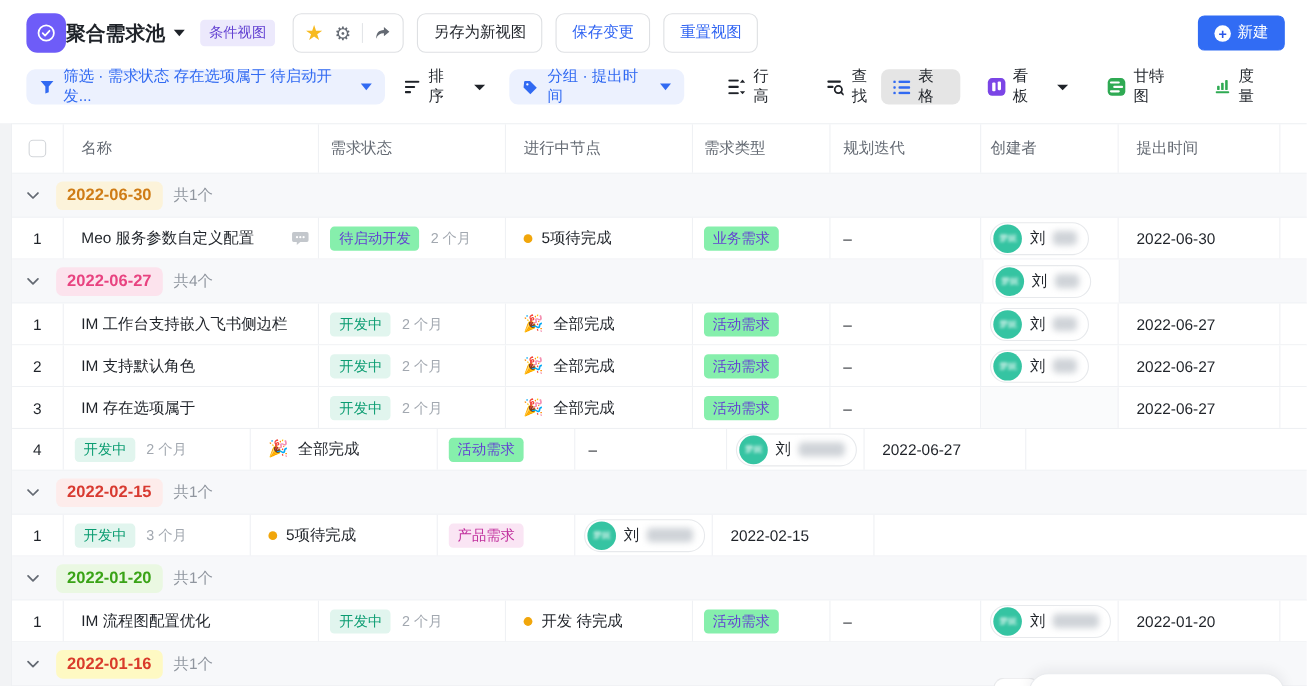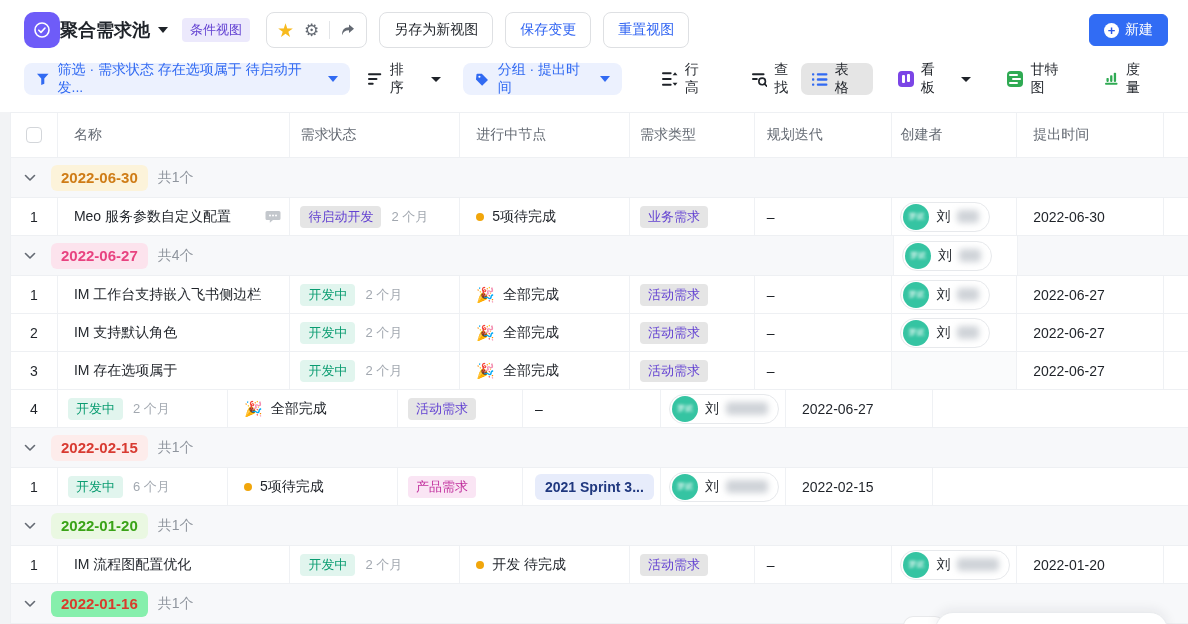--- a/index.html
+++ b/index.html
@@ -40,21 +40,21 @@
   .c-name{width:233px;justify-content:space-between}
   .c-status{width:170px;padding-left:10px;gap:10px}
   .c-node{width:170px;gap:8px}
   .c-type{width:125px;padding-left:10px}
   .c-sprint{width:138px;padding-left:12px}
   .c-creator{width:125px;padding-left:8px}
   .c-date{width:147px}
   .c-fill{flex:1;border-right:none}
   .checkbox{width:16px;height:16px;border:1.5px solid #d3d6da;border-radius:4px;background:#fff;cursor:pointer}
   .badge{font-size:13px;line-height:22px;padding:0 8px;border-radius:4px;font-weight:500}
-  .b-purple{background:#e5e5e5;color:#6342d2}
+  .b-purple{background:#86efac;color:#6342d2}
   .b-teal{background:#e1f5ee;color:#0a9c71}
   .b-magenta{background:#fae5f4;color:#c02e9c}
   .dur{color:#a2a8b0;font-size:13px}
   .dot{width:8px;height:8px;border-radius:50%;background:#f1a60b;flex:none}
   .party{font-size:15px;line-height:1}
   .dash{color:#1f2329}
   .sprintbadge{background:#e7ecfb;color:#20387f;font-weight:600;font-size:14px;line-height:26px;padding:0 10px;border-radius:6px;cursor:pointer}
   .pill{display:inline-flex;align-items:center;gap:7px;background:#fff;border:1px solid #e7e9ec;border-radius:16px;height:30px;padding:0 10px 0 2px}
   .av{width:26px;height:26px;border-radius:50%;background:#35c4a2;display:flex;align-items:center;justify-content:center;flex:none}
   .av span{color:#fff;font-size:8px;filter:blur(1.5px)}
@@ -62,21 +62,21 @@
   .blob.wide{width:42px}
   
   .grow{height:40px;display:flex;align-items:stretch;background:#f7f8fa;border-bottom:1px solid #eef0f3}
   .gleft{flex:1;display:flex;align-items:center;padding-left:13px}
   .gchev{margin-right:15px;cursor:pointer;display:flex}
   .gbadge{font-size:15px;font-weight:700;line-height:26px;padding:0 10px;border-radius:6px}
   .g-amber{background:#fcf3da;color:#cf7c16}
   .g-pink{background:#fce3ed;color:#e84380}
   .g-red{background:#fdeceb;color:#d83a31}
   .g-green{background:#eaf8e2;color:#3aa317}
-  .g-orangered{background:#86efac;color:#d93b2b}
+  .g-orangered{background:#fef9c3;color:#d93b2b}
   .gcount{margin-left:10px;color:#8f959e}
   .gcreator{width:125px;display:flex;align-items:center;padding-left:8px}
   .gcreator.white{background:#fff;border-left:1px solid #eff1f4;border-right:1px solid #eff1f4}
   .gright{width:170px}
   .graycell{background:#fafbfc}
   
   .pillarc{position:absolute;left:903px;top:616px;width:42px;height:14px;background:#fff;border:1px solid #e8e9eb;border-bottom:none;border-radius:10px 10px 0 0;z-index:5}
   .popup{position:absolute;left:935px;top:612px;width:233px;height:20px;background:#fff;border:1px solid #e9ebee;border-radius:18px 18px 0 0;box-shadow:0 -3px 12px rgba(31,35,41,.07);z-index:6}
 </style>
 </head>
@@ -406,31 +406,28 @@
         <span class="gbadge g-red">2022-02-15</span>
         <span class="gcount">共1个</span>
       </div>
       <div class="gcreator"></div>
       <div class="gright"></div>
     </div>
     <div class="trow rrow">
       <div class="cell c-num">1</div>
       <div class="cell c-status">
         <span class="badge b-teal">开发中</span>
-        <span class="dur">6 个月</span>
+        <span class="dur">3 个月</span>
       </div>
       <div class="cell c-node">
         <span class="dot"></span>
         <span>5项待完成</span>
       </div>
       <div class="cell c-type">
         <span class="badge b-magenta">产品需求</span>
-      </div>
-      <div class="cell c-sprint">
-        <span class="sprintbadge">2021 Sprint 3...</span>
       </div>
       <div class="cell c-creator">
         <span class="pill">
           <span class="av">
             <span>梦妮</span>
           </span>
           <span>刘</span>
           <span class="blob wide"></span>
         </span>
       </div>

